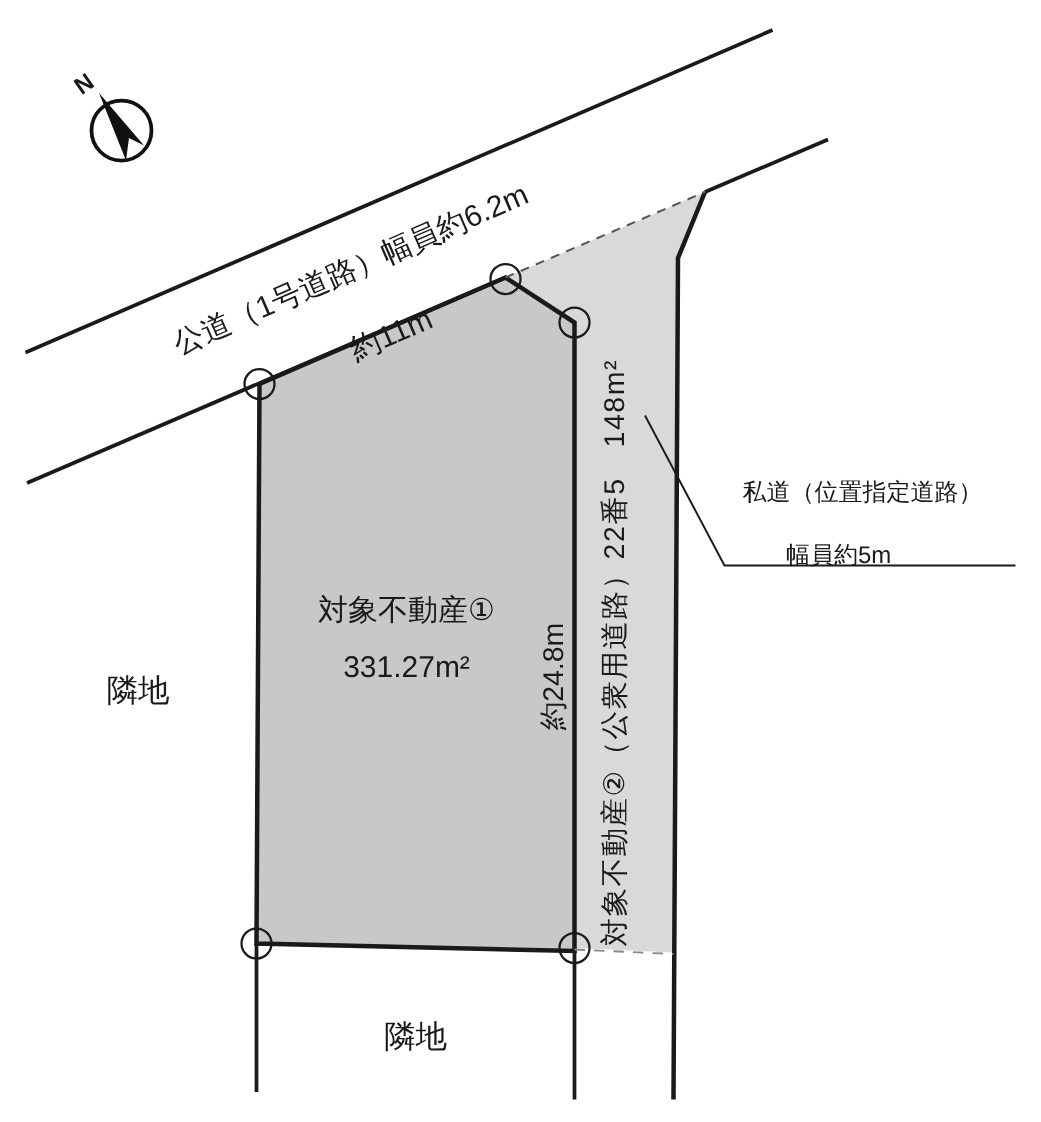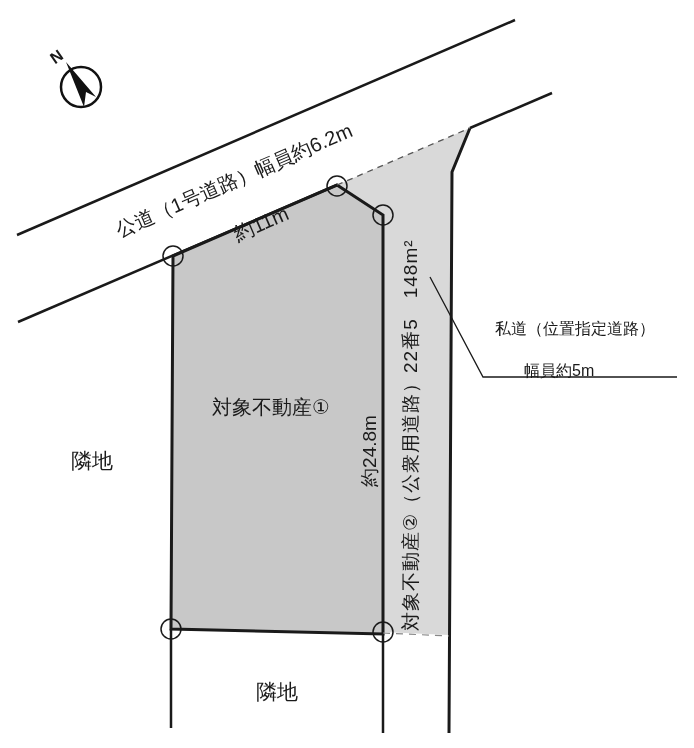--- a/index.html
+++ b/index.html
@@ -144,20 +144,21 @@
   <div class="label road-label">公道（1号道路）幅員約6.2m</div>
 
   <div class="label frontage-label">約11m</div>
 
   <div class="label depth-label">約24.8m</div>
 
   <div class="label strip-label">対象不動産②（公衆用道路）22番5　148m²</div>
 
   <div class="label plot1-text">
     <div>対象不動産①</div>
+    <div>331.27m²</div>
   </div>
 
   <div class="label neighbor-left">隣地</div>
   <div class="label neighbor-bottom">隣地</div>
 
   <div class="label callout-line1">私道（位置指定道路）</div>
   <div class="label callout-line2">幅員約5m</div>
 
 </div>
 

